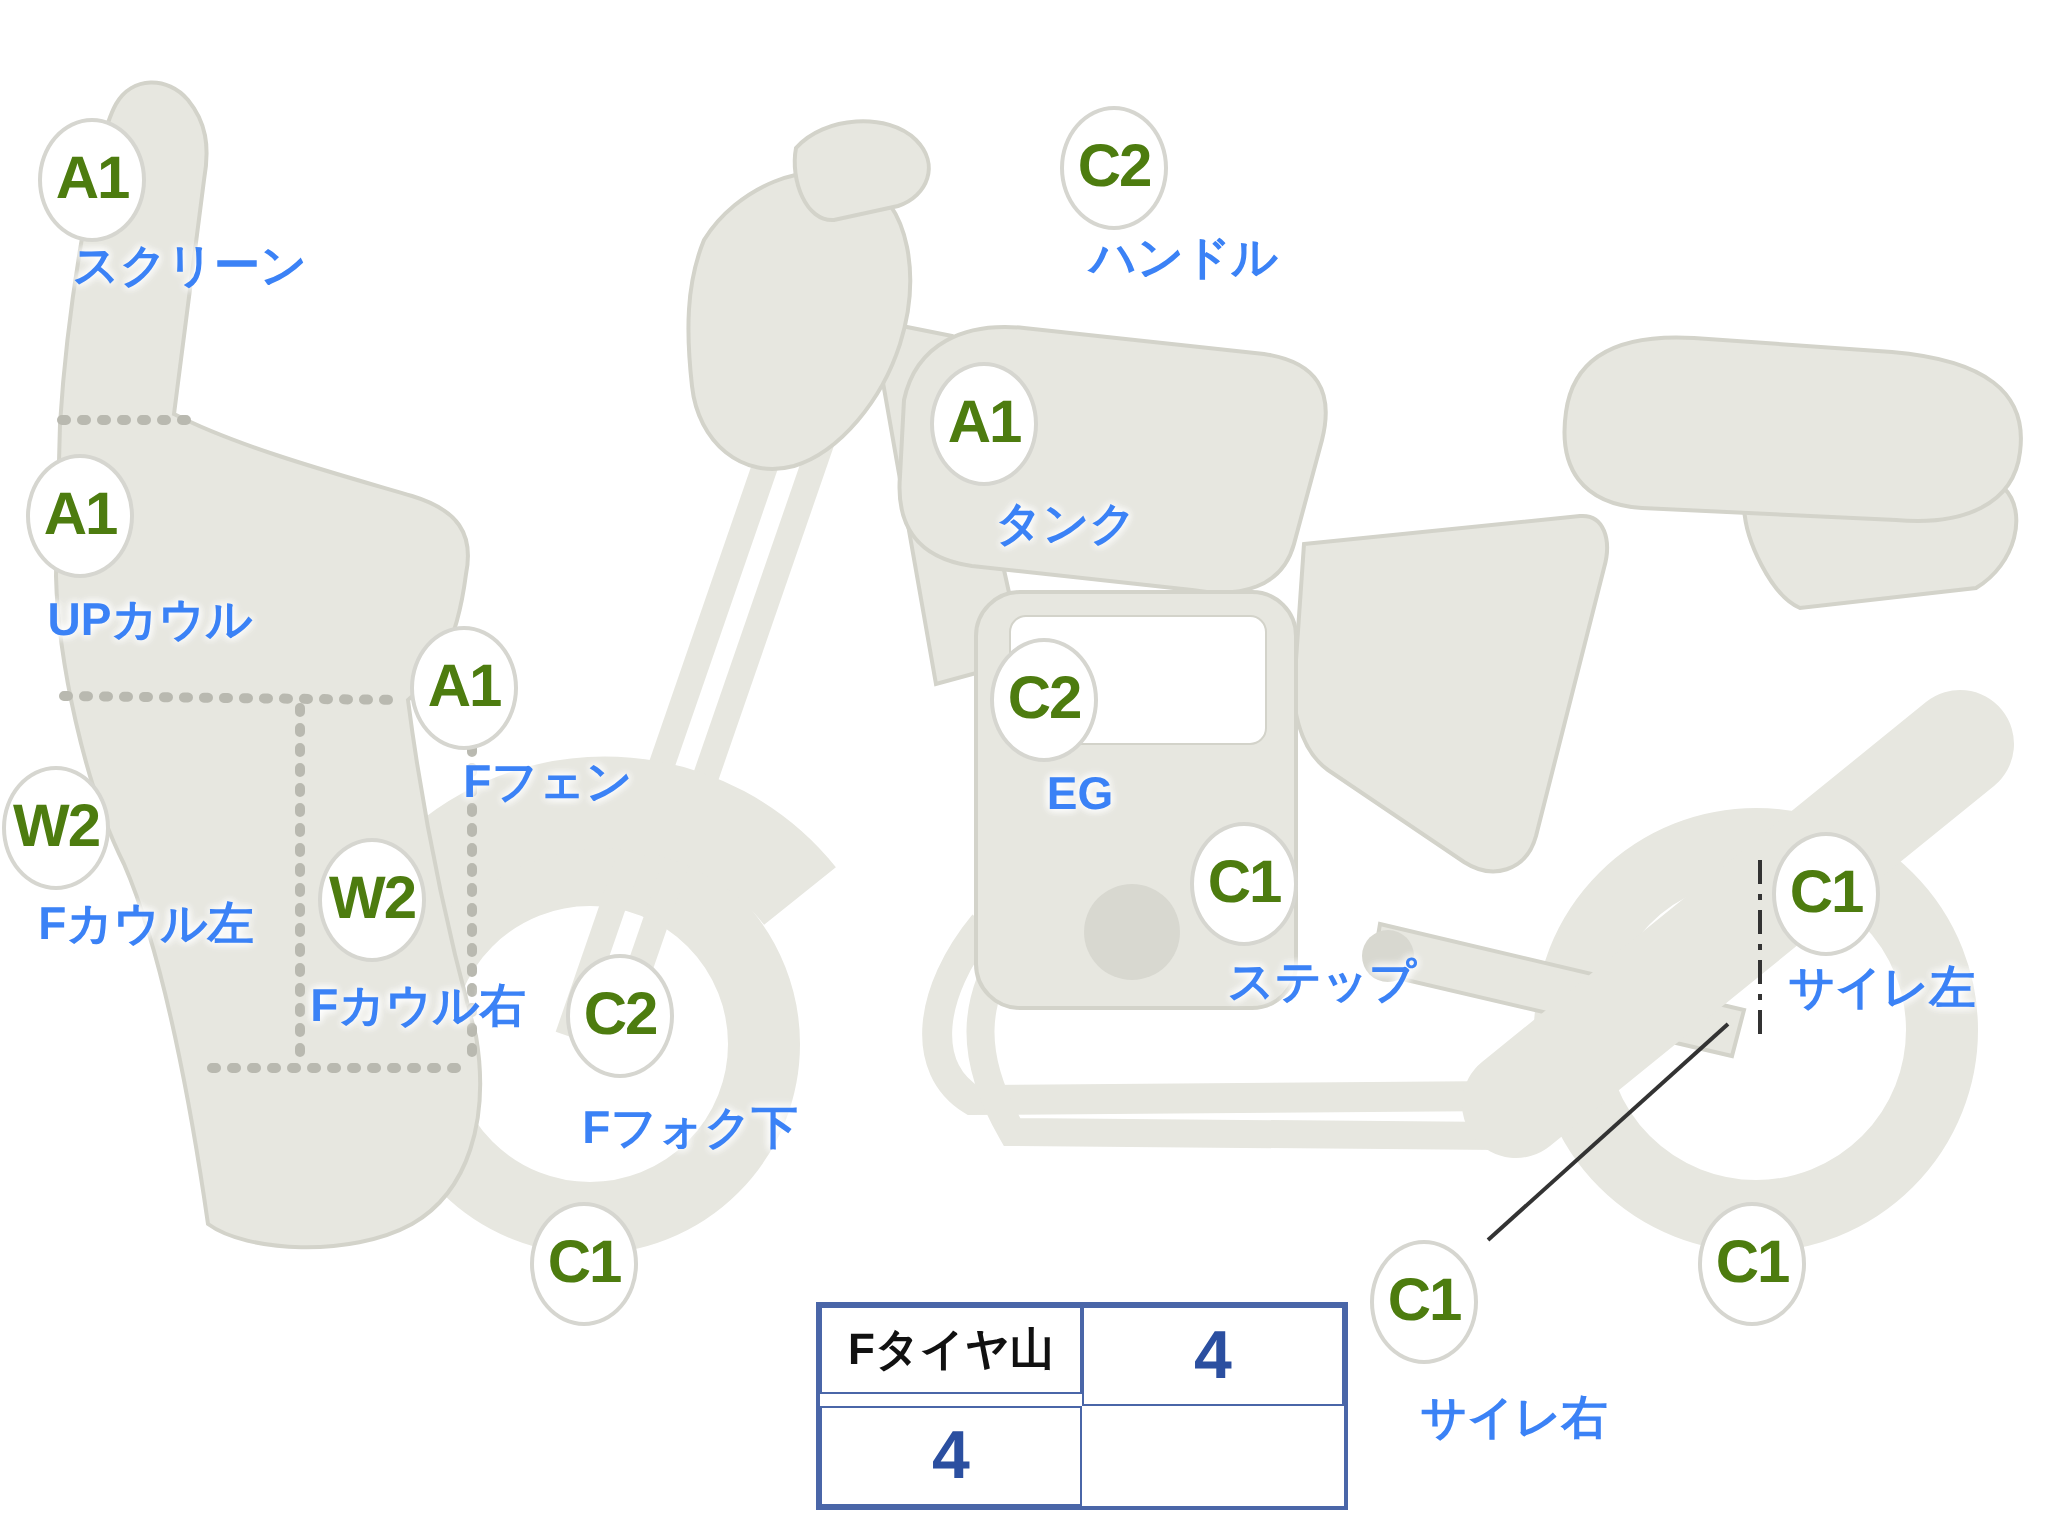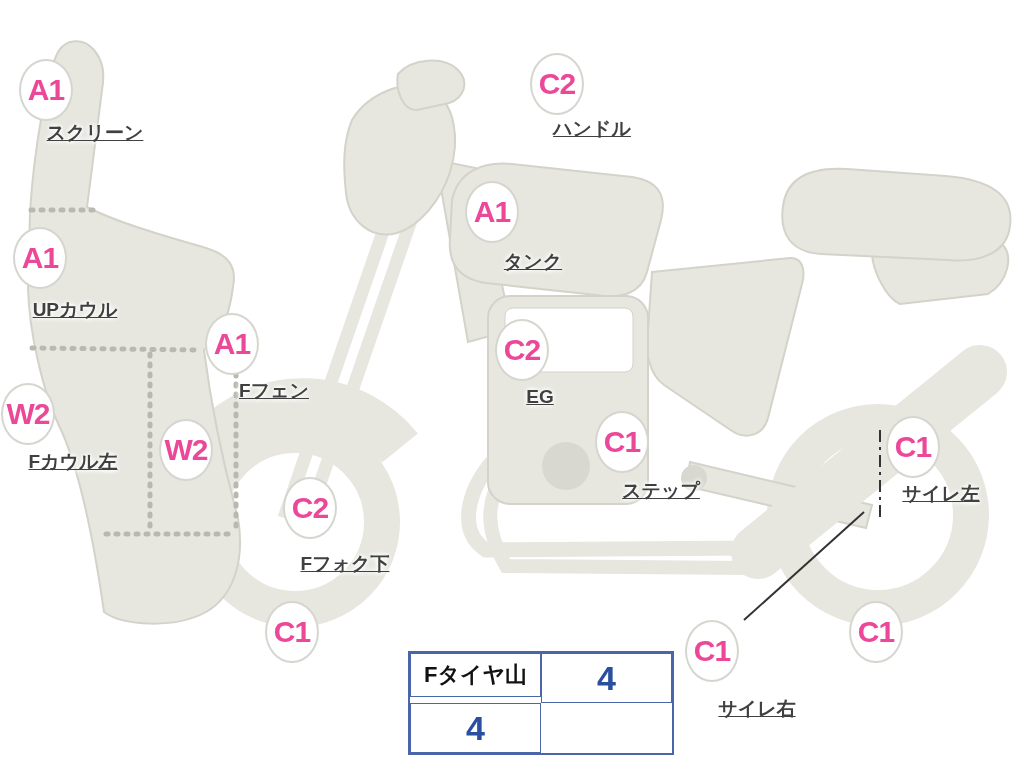--- a/index.html
+++ b/index.html
@@ -16,36 +16,35 @@
   .oval {
     position:absolute;
     width:54px; height:62px;
     background:#ffffff;
     border:2px solid #d6d6d0;
     border-radius:50%;
     display:flex; align-items:center; justify-content:center;
     z-index:5;
   }
   .oval span {
-    color:#ec4899;
+    color:#4d7c0f;
     font-size:30px;
     font-weight:bold;
     letter-spacing:-1px;
     line-height:1;
   }
   .part-label {
     position:absolute;
     transform:translate(-50%,-50%);
-    font-size:19px;
+    font-size:23px;
     font-weight:bold;
-    color:#404040;
+    color:#3b82f6;
     white-space:nowrap;
     z-index:6;
     text-shadow:0 0 4px #fff, 0 0 4px #fff, 0 0 6px #fff;
-    text-decoration:underline;
   }
 
   .tire-table {
     position:absolute;
     left:408px; top:651px;
     display:grid;
     grid-template-columns:131px 131px;
     border:2px solid #4a66a8;
     background:#ffffff;
     z-index:7;
@@ -160,20 +159,21 @@
   <div class="oval" style="left:685px;top:620px">
       <span>C1</span>
     </div>
   <div class="oval" style="left:849px;top:601px">
       <span>C1</span>
     </div>
 
   <div class="part-label" style="left:95px;top:133px">スクリーン</div>
   <div class="part-label" style="left:75px;top:310px">UPカウル</div>
   <div class="part-label" style="left:73px;top:462px">Fカウル左</div>
+  <div class="part-label" style="left:209px;top:503px">Fカウル右</div>
   <div class="part-label" style="left:274px;top:391px">Fフェン</div>
   <div class="part-label" style="left:345px;top:564px">Fフォク下</div>
   <div class="part-label" style="left:592px;top:129px">ハンドル</div>
   <div class="part-label" style="left:533px;top:262px">タンク</div>
   <div class="part-label" style="left:540px;top:397px">EG</div>
   <div class="part-label" style="left:661px;top:491px">ステップ</div>
   <div class="part-label" style="left:941px;top:494px">サイレ左</div>
   <div class="part-label" style="left:757px;top:709px">サイレ右</div>
 
   <div class="tire-table">

